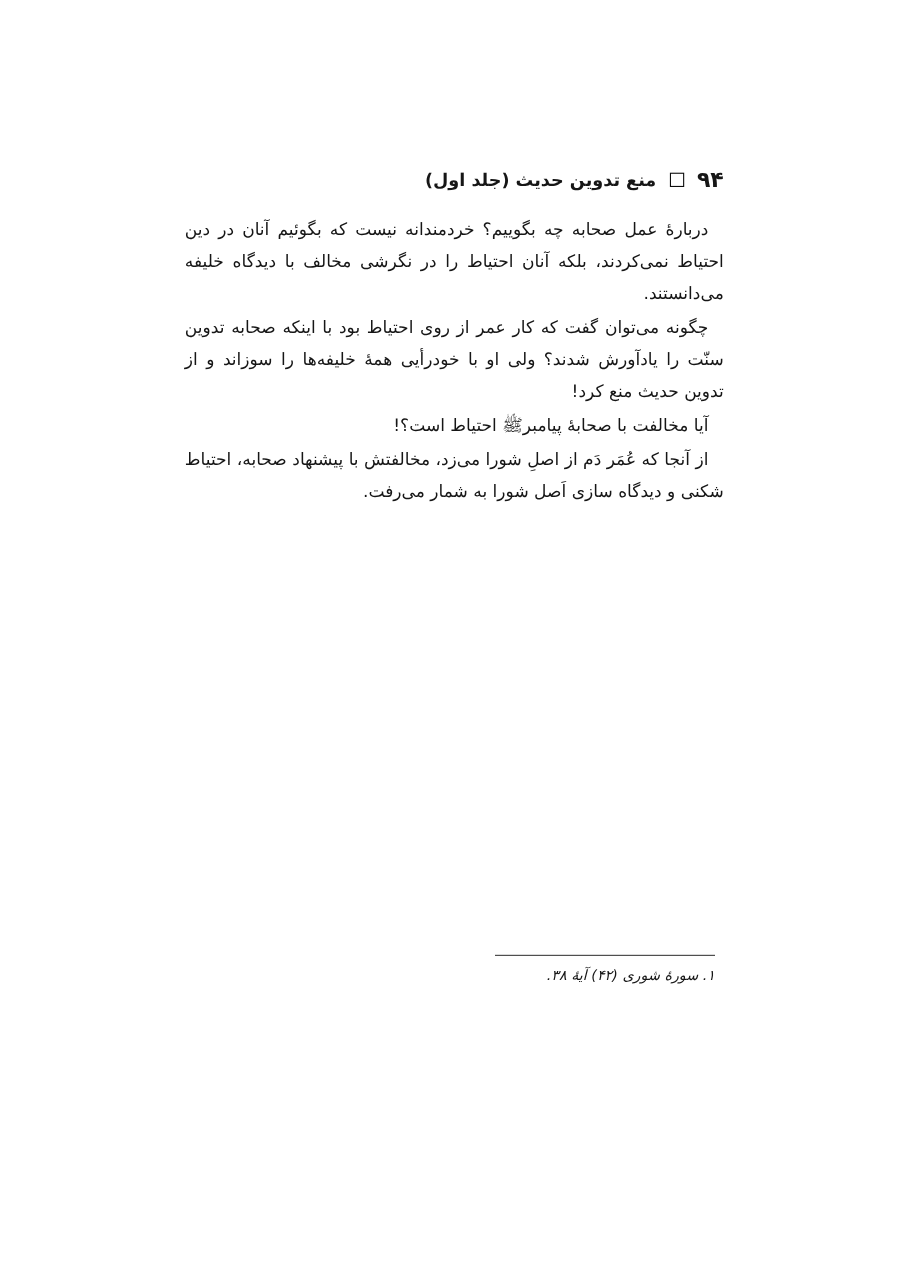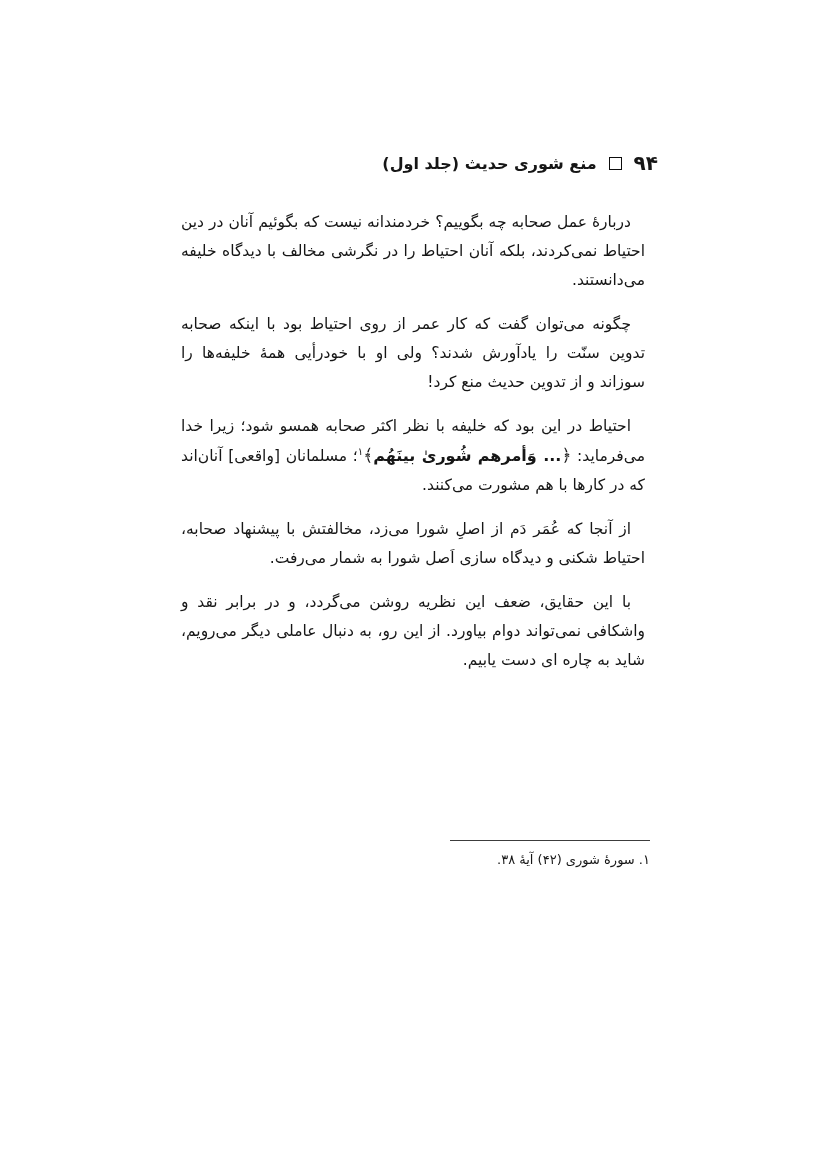--- a/index.html
+++ b/index.html
@@ -51,44 +51,45 @@
     position: absolute;
     top: 193px;
     right: 166px;
     width: 494px;
     direction: rtl;
     text-align: justify;
     font-size: 15.5px;
     line-height: 29px;
   }
   .para {
-    margin: 15px;
+    margin: 2px;
     text-indent: 14px;
   }
   .verse {
     font-weight: bold;
     font-size: 16px;
   }
   .verse-bracket {
     font-weight: normal;
     font-size: 17px;
   }
   .fn-ref {
     font-size: 10px;
     line-height: 0;
     vertical-align: super;
     font-weight: normal;
   }
   
   .footnote-area {
     position: absolute;
-    top: 840px;
+    top: 868px;
     right: 166px;
     width: 494px;
     direction: rtl;
+    font-style: italic;
   }
   .footnote-rule {
     width: 200px;
     height: 0;
     border: none;
     border-top: 1.6px solid #3c3c3c;
     margin: 0 10px 0 0;
   }
   .footnote-text {
     margin: 9px 10px 0 0;
@@ -98,29 +99,28 @@
   }
 </style>
 </head>
 <body>
 
 <div class="page">
 
   <div class="header">
     <span class="pagenum">۹۴</span>
     <span class="sq"></span>
-    <span class="htitle">منع شوری حدیث (جلد اول)</span>
+    <span class="htitle">منع تدوین حدیث (جلد اول)</span>
   </div>
 
   <div class="body-text">
     <p class="para">دربارهٔ عمل صحابه چه بگوییم؟ خردمندانه نیست که بگوئیم آنان در دین احتیاط نمی‌کردند، بلکه آنان احتیاط را در نگرشی مخالف با دیدگاه خلیفه می‌دانستند.</p>
     <p class="para">چگونه می‌توان گفت که کار عمر از روی احتیاط بود با اینکه صحابه تدوین سنّت را یادآورش شدند؟ ولی او با خودرأیی همهٔ خلیفه‌ها را سوزاند و از تدوین حدیث منع کرد!</p>
-    <p class="para"><span>احتیاط در این بود که خلیفه با نظر اکثر صحابه همسو شود؛ زیرا خدا می‌فرماید: </span><span class="verse"><span class="verse-bracket">﴿</span><span>... وَأمرهم شُوریٰ بینَهُم</span><span class="verse-bracket">﴾</span></span><sup class="fn-ref">۱</sup><span>؛ مسلمانان [واقعی] آنان‌اند که در کارها با هم مشورت می‌کنند.</span></p>
+    <p class="para">آیا مخالفت با صحابهٔ پیامبرﷺ احتیاط است؟!</p>
     <p class="para">از آنجا که عُمَر دَم از اصلِ شورا می‌زد، مخالفتش با پیشنهاد صحابه، احتیاط شکنی و دیدگاه سازی اَصل شورا به شمار می‌رفت.</p>
-    <p class="para">با این حقایق، ضعف این نظریه روشن می‌گردد، و در برابر نقد و واشکافی نمی‌تواند دوام بیاورد. از این رو، به دنبال عاملی دیگر می‌رویم، شاید به چاره ای دست یابیم.</p>
   </div>
 
   <div class="footnote-area">
     <hr class="footnote-rule">
     <p class="footnote-text">۱. سورهٔ شوری (۴۲) آیهٔ ۳۸.</p>
   </div>
 
 </div>
 
 </body></html>

